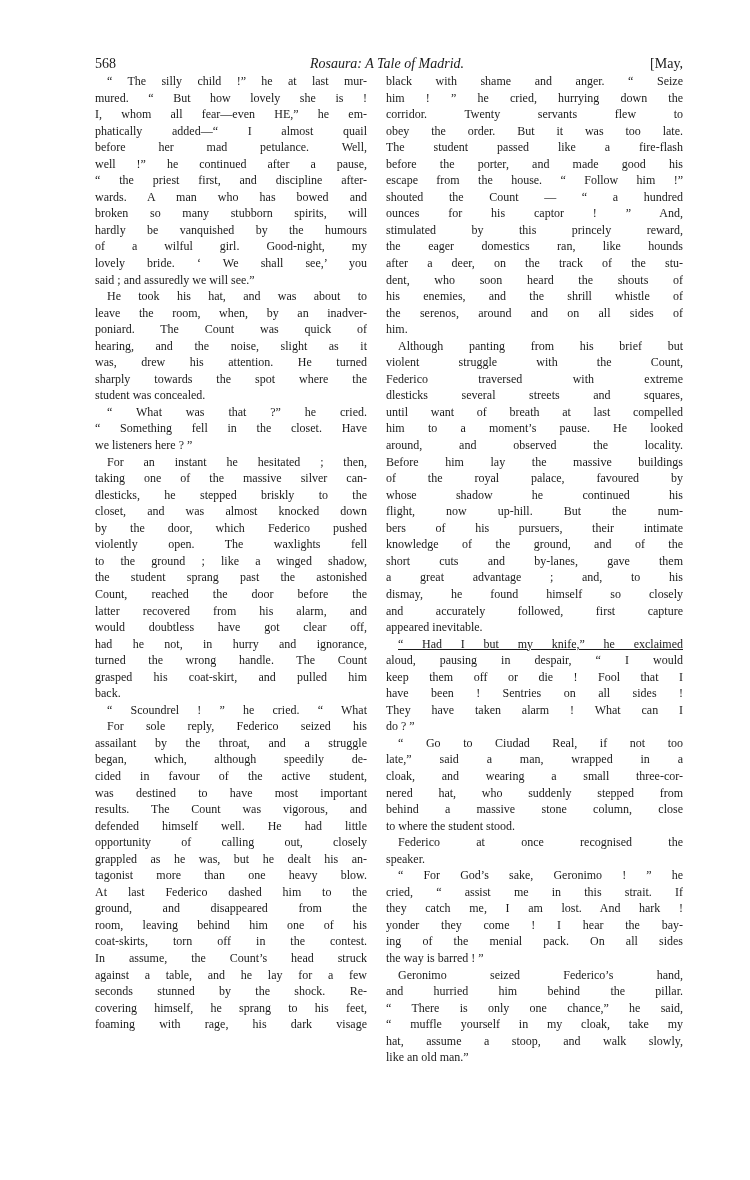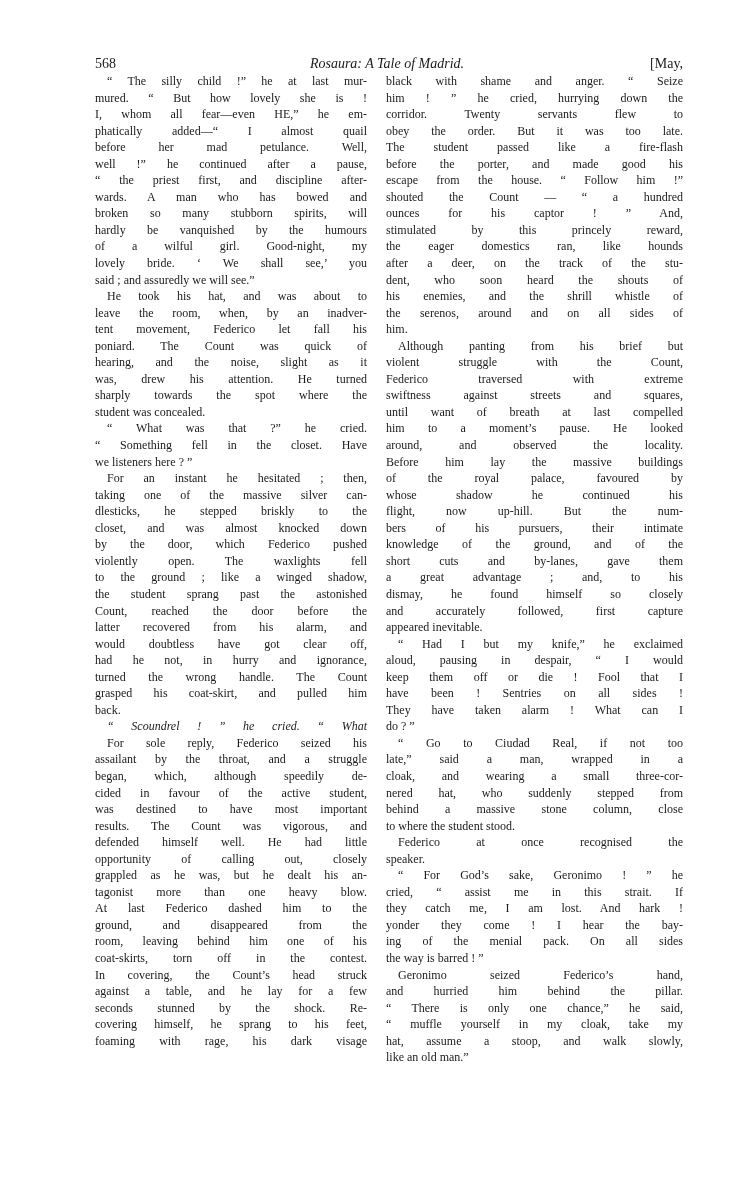--- a/index.html
+++ b/index.html
@@ -35,21 +35,20 @@
     <span class="line">well !” he continued after a pause,</span>
     <span class="line">“ the priest first, and discipline after-</span>
     <span class="line">wards. A man who has bowed and</span>
     <span class="line">broken so many stubborn spirits, will</span>
     <span class="line">hardly be vanquished by the humours</span>
     <span class="line">of a wilful girl. Good-night, my</span>
     <span class="line">lovely bride. ‘ We shall see,’ you</span>
     <span class="line last">said ; and assuredly we will see.”</span>
     <span class="line" style="padding-left: 12px;">He took his hat, and was about to</span>
     <span class="line">leave the room, when, by an inadver-</span>
-    <span class="line">tent movement, Federico let fall his</span>
     <span class="line">poniard. The Count was quick of</span>
     <span class="line">hearing, and the noise, slight as it</span>
     <span class="line">was, drew his attention. He turned</span>
     <span class="line">sharply towards the spot where the</span>
     <span class="line last">student was concealed.</span>
     <span class="line" style="padding-left: 12px;">“ What was that ?” he cried.</span>
     <span class="line">“ Something fell in the closet. Have</span>
     <span class="line last">we listeners here ? ”</span>
     <span class="line" style="padding-left: 12px;">For an instant he hesitated ; then,</span>
     <span class="line">taking one of the massive silver can-</span>
@@ -59,36 +58,36 @@
     <span class="line">violently open. The waxlights fell</span>
     <span class="line">to the ground ; like a winged shadow,</span>
     <span class="line">the student sprang past the astonished</span>
     <span class="line">Count, reached the door before the</span>
     <span class="line">latter recovered from his alarm, and</span>
     <span class="line">would doubtless have got clear off,</span>
     <span class="line">had he not, in hurry and ignorance,</span>
     <span class="line">turned the wrong handle. The Count</span>
     <span class="line">grasped his coat-skirt, and pulled him</span>
     <span class="line last">back.</span>
-    <span class="line" style="padding-left: 12px; font-style: italic;">“ Scoundrel ! ” he cried. “ What</span>
+    <span class="line" style="padding-left: 12px;">“ Scoundrel ! ” he cried. “ What</span>
     <span class="line" style="padding-left: 12px;">For sole reply, Federico seized his</span>
     <span class="line">assailant by the throat, and a struggle</span>
     <span class="line">began, which, although speedily de-</span>
     <span class="line">cided in favour of the active student,</span>
     <span class="line">was destined to have most important</span>
     <span class="line">results. The Count was vigorous, and</span>
     <span class="line">defended himself well. He had little</span>
     <span class="line">opportunity of calling out, closely</span>
     <span class="line">grappled as he was, but he dealt his an-</span>
     <span class="line">tagonist more than one heavy blow.</span>
     <span class="line">At last Federico dashed him to the</span>
     <span class="line">ground, and disappeared from the</span>
     <span class="line">room, leaving behind him one of his</span>
     <span class="line">coat-skirts, torn off in the contest.</span>
-    <span class="line">In covering, the Count’s head struck</span>
+    <span class="line">In assume, the Count’s head struck</span>
     <span class="line">against a table, and he lay for a few</span>
     <span class="line">seconds stunned by the shock. Re-</span>
     <span class="line">covering himself, he sprang to his feet,</span>
     <span class="line">foaming with rage, his dark visage</span>
   </div>
 <div class="col col2" id="col1">
     <span class="line">black with shame and anger. “ Seize</span>
     <span class="line">him ! ” he cried, hurrying down the</span>
     <span class="line">corridor. Twenty servants flew to</span>
     <span class="line">obey the order. But it was too late.</span>
@@ -100,36 +99,36 @@
     <span class="line">stimulated by this princely reward,</span>
     <span class="line">the eager domestics ran, like hounds</span>
     <span class="line">after a deer, on the track of the stu-</span>
     <span class="line">dent, who soon heard the shouts of</span>
     <span class="line">his enemies, and the shrill whistle of</span>
     <span class="line">the serenos, around and on all sides of</span>
     <span class="line last">him.</span>
     <span class="line" style="padding-left: 12px;">Although panting from his brief but</span>
     <span class="line">violent struggle with the Count,</span>
     <span class="line">Federico traversed with extreme</span>
-    <span class="line">swiftness against streets and squares,</span>
+    <span class="line">dlesticks several streets and squares,</span>
     <span class="line">until want of breath at last compelled</span>
     <span class="line">him to a moment’s pause. He looked</span>
     <span class="line">around, and observed the locality.</span>
     <span class="line">Before him lay the massive buildings</span>
     <span class="line">of the royal palace, favoured by</span>
     <span class="line">whose shadow he continued his</span>
     <span class="line">flight, now up-hill. But the num-</span>
     <span class="line">bers of his pursuers, their intimate</span>
     <span class="line">knowledge of the ground, and of the</span>
     <span class="line">short cuts and by-lanes, gave them</span>
     <span class="line">a great advantage ; and, to his</span>
     <span class="line">dismay, he found himself so closely</span>
     <span class="line">and accurately followed, first capture</span>
     <span class="line last">appeared inevitable.</span>
-    <span class="line" style="padding-left: 12px;">“ Had I but my knife,” he exclaimed</span>
+    <span class="line" style="padding-left: 12px; text-decoration: underline;">“ Had I but my knife,” he exclaimed</span>
     <span class="line">aloud, pausing in despair, “ I would</span>
     <span class="line">keep them off or die ! Fool that I</span>
     <span class="line">have been ! Sentries on all sides !</span>
     <span class="line">They have taken alarm ! What can I</span>
     <span class="line last">do ? ”</span>
     <span class="line" style="padding-left: 12px;">“ Go to Ciudad Real, if not too</span>
     <span class="line">late,” said a man, wrapped in a</span>
     <span class="line">cloak, and wearing a small three-cor-</span>
     <span class="line">nered hat, who suddenly stepped from</span>
     <span class="line">behind a massive stone column, close</span>

